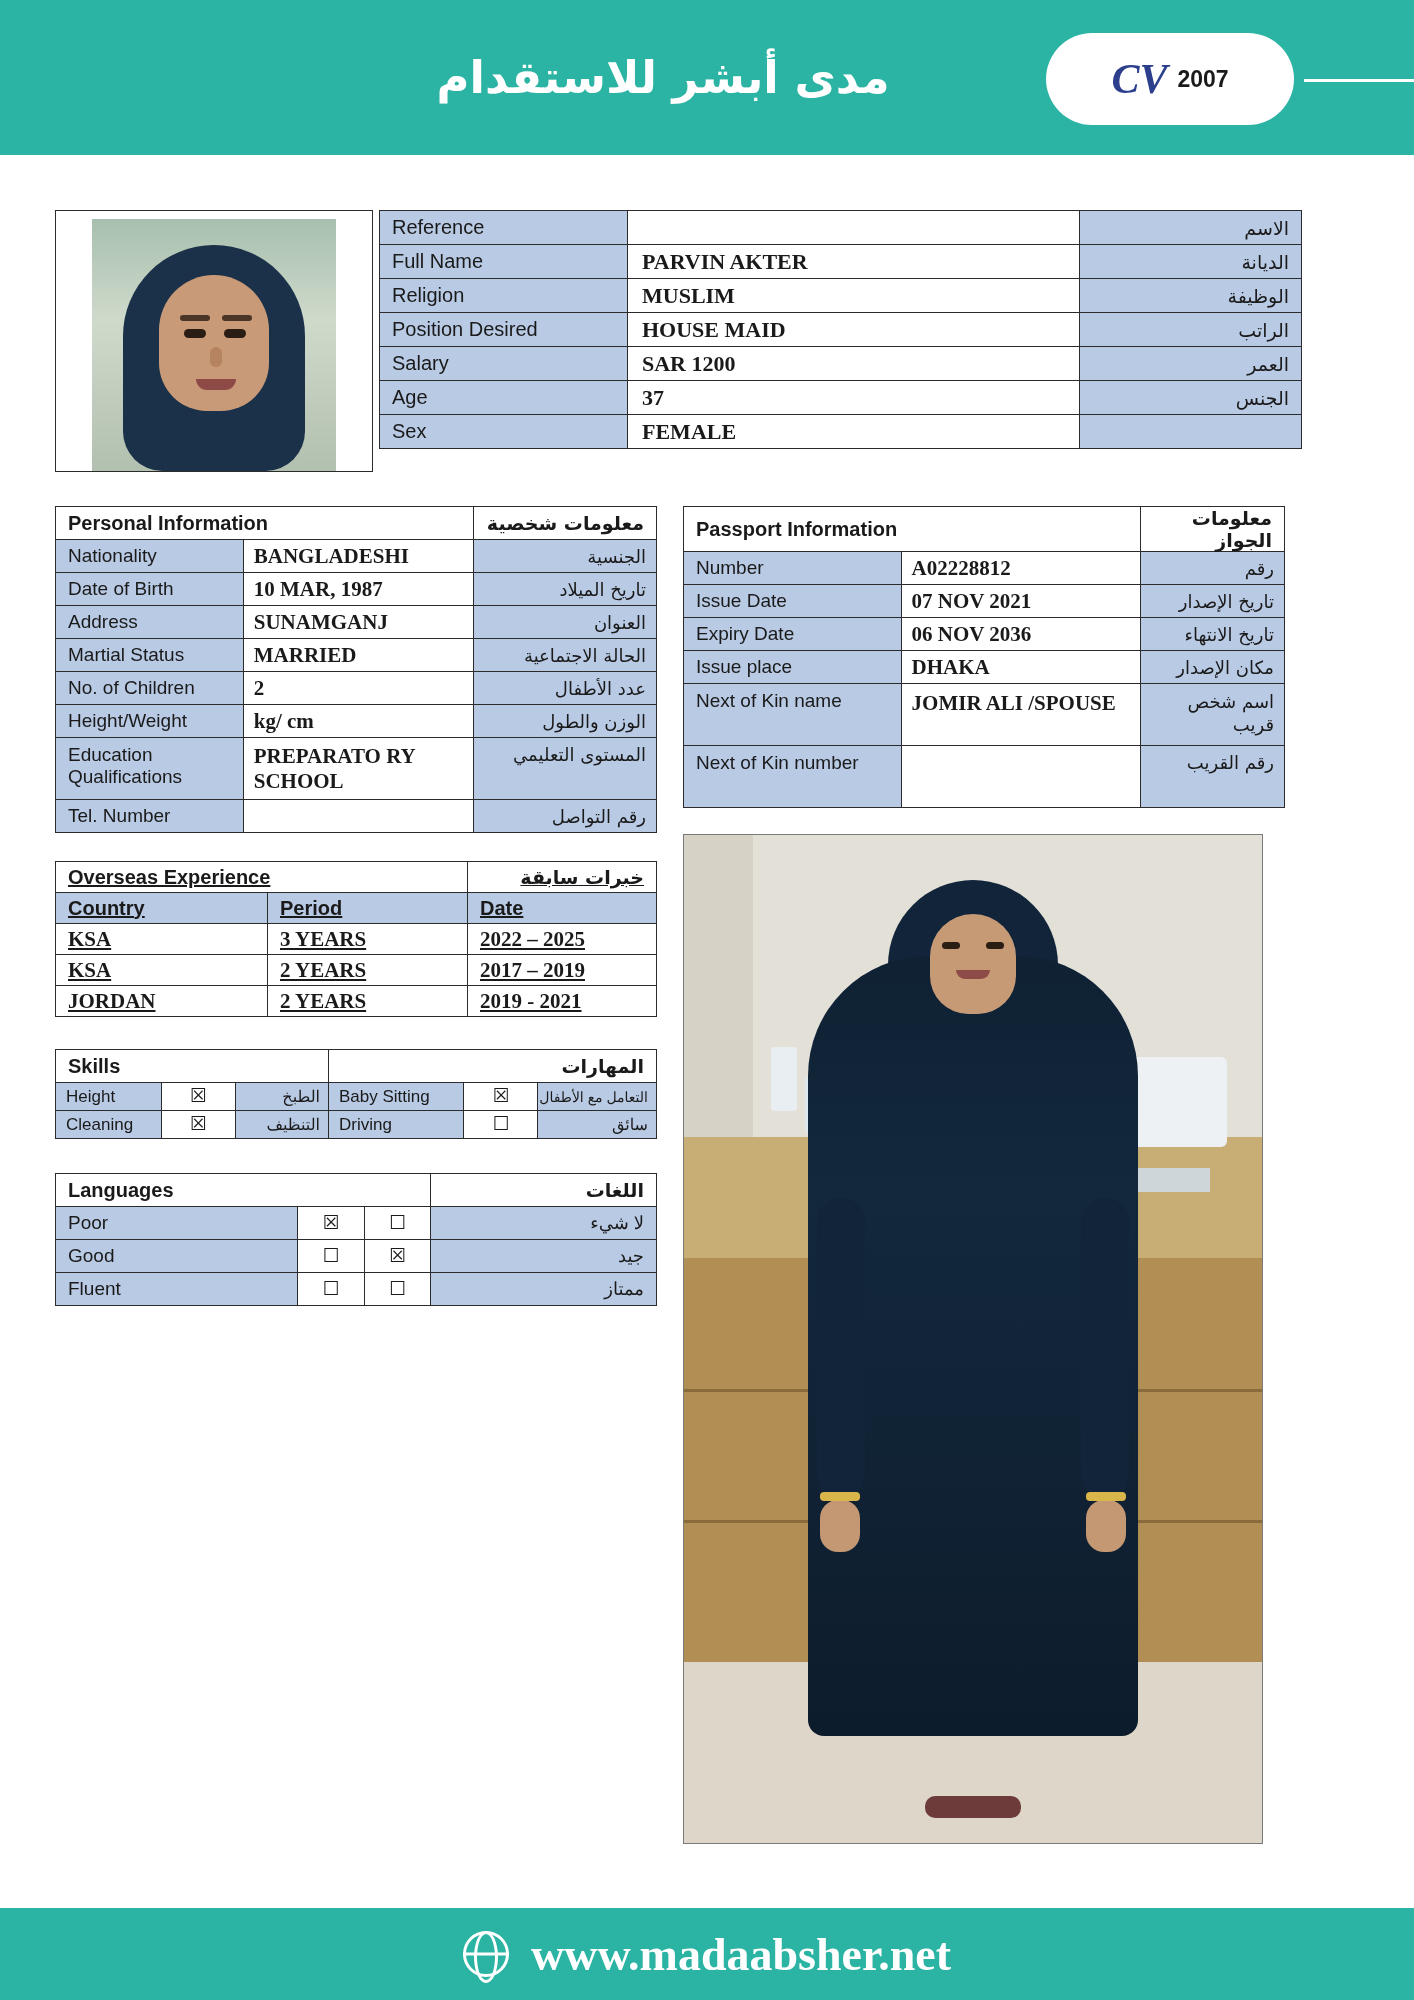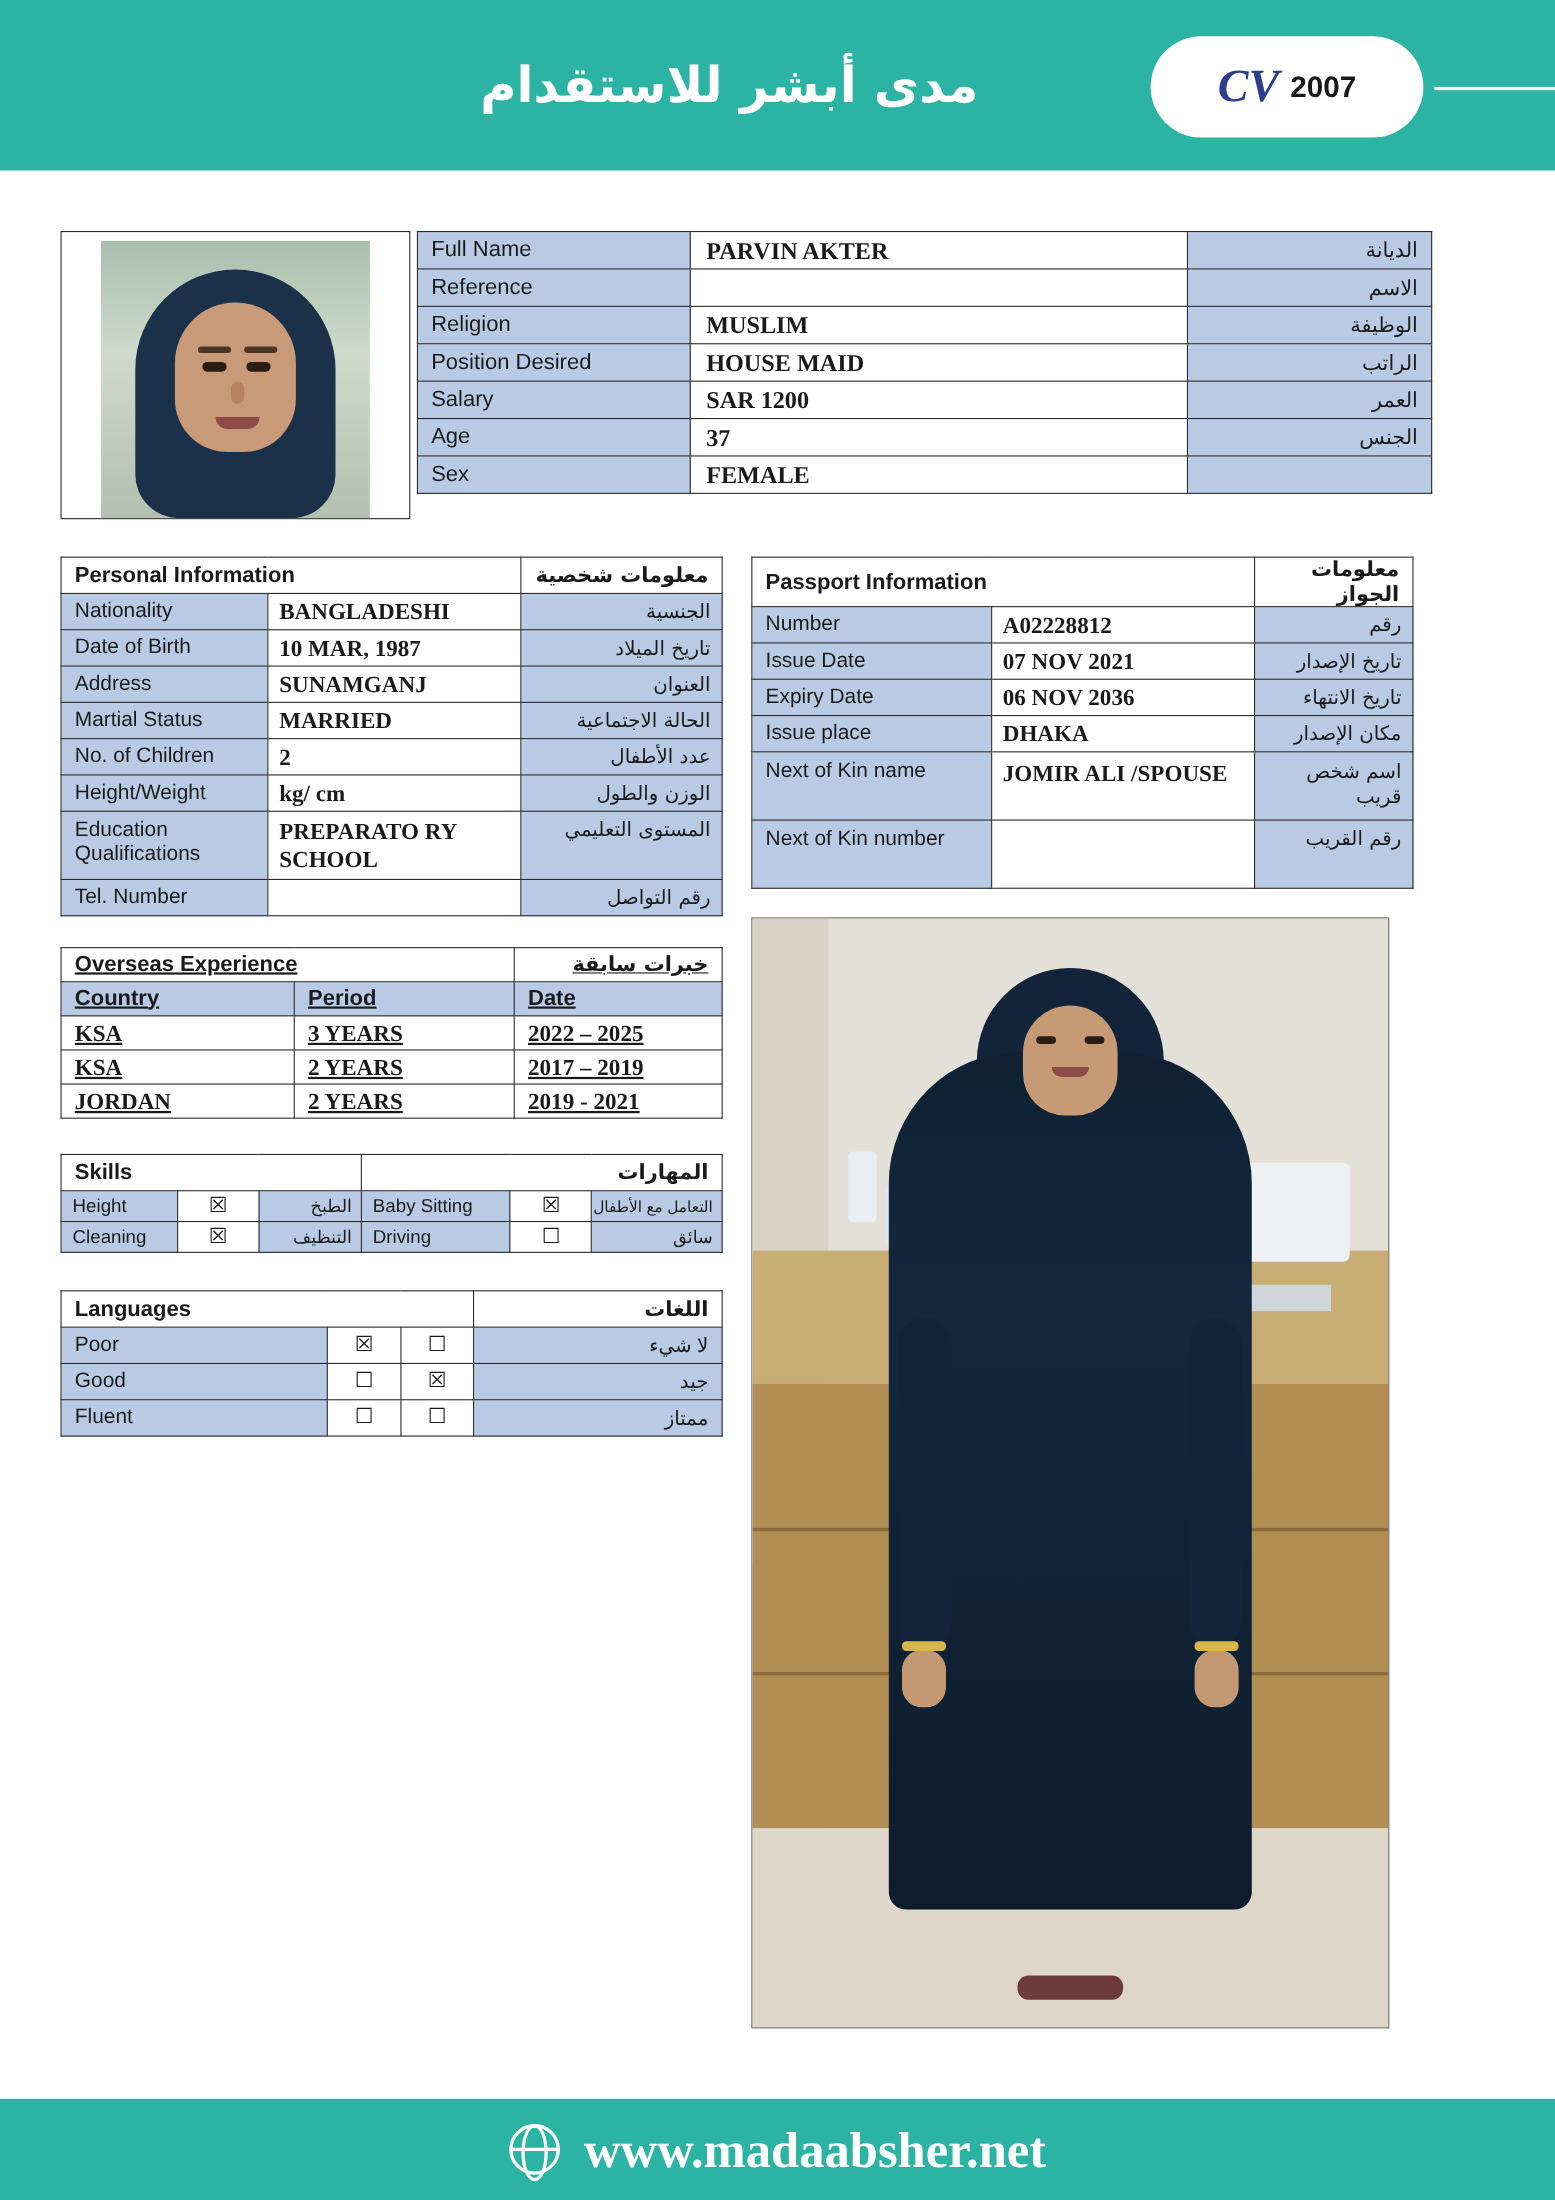--- a/index.html
+++ b/index.html
@@ -45,21 +45,21 @@
     gap: 10px;
   }
   .cv-badge .cv-text {
     font-family: "Liberation Serif", serif;
     font-size: 42px;
     font-weight: bold;
     font-style: italic;
     color: #2b3f8c;
   }
   .cv-badge .cv-num {
-    font-size: 27px;
+    font-size: 23px;
     font-weight: bold;
     color: #1a1a1a;
   }
   .header-line {
     position: absolute;
     right: 0;
     top: 79px;
     width: 110px;
     height: 3px;
     background: #ffffff;
@@ -318,28 +318,28 @@
         <div class="eye-l"></div>
           <div class="eye-r"></div>
         <div class="nose"></div>
           <div class="mouth"></div>
       </div>
     </div>
 
     <table class="info-table">
       <tbody>
           <tr>
+        <td class="lbl">Reference</td>
+        <td class="val"></td>
+        <td class="arl ar">الاسم</td>
+      </tr>
+      <tr>
         <td class="lbl">Full Name</td>
         <td class="val">PARVIN AKTER</td>
         <td class="arl ar">الديانة</td>
-      </tr>
-      <tr>
-        <td class="lbl">Reference</td>
-        <td class="val"></td>
-        <td class="arl ar">الاسم</td>
       </tr>
       <tr>
         <td class="lbl">Religion</td>
         <td class="val">MUSLIM</td>
         <td class="arl ar">الوظيفة</td>
       </tr>
       <tr>
         <td class="lbl">Position Desired</td>
         <td class="val">HOUSE MAID</td>
         <td class="arl ar">الراتب</td>

